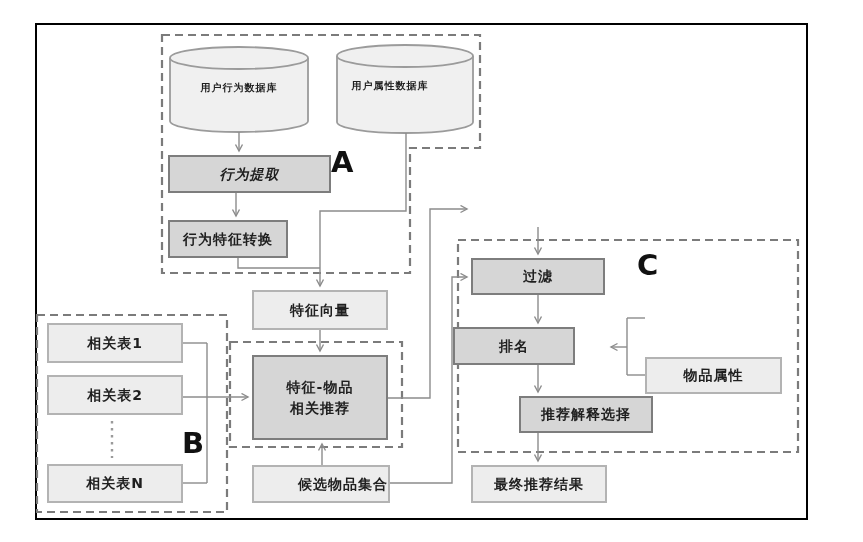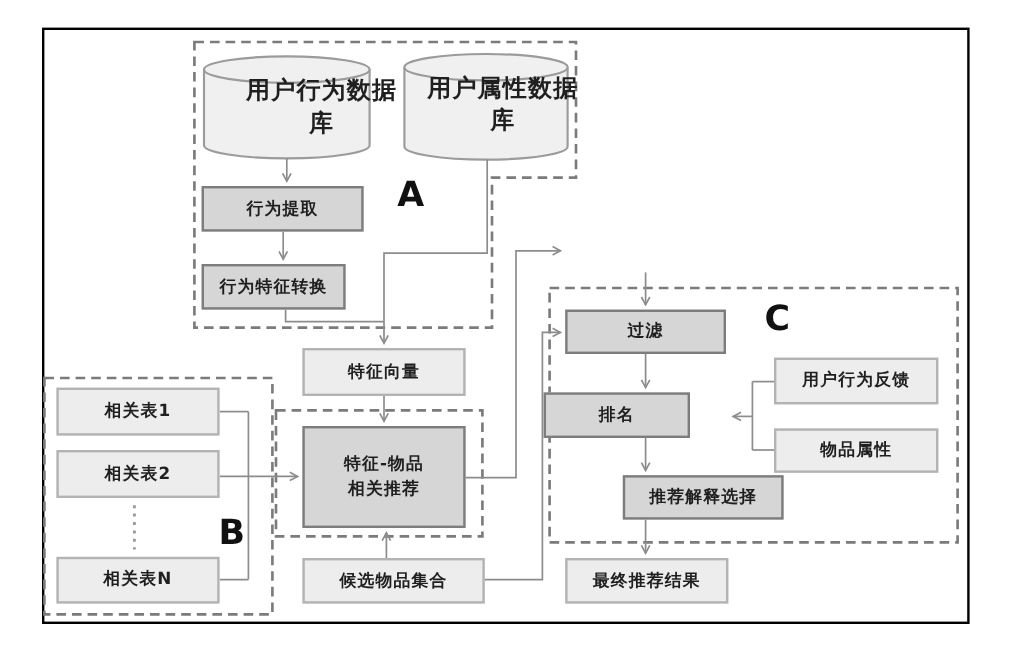--- a/index.html
+++ b/index.html
@@ -13,22 +13,22 @@
   }
   svg.layer{position:absolute;left:0;top:0;}
   .node{
     position:absolute;box-sizing:border-box;display:flex;flex-direction:column;
     align-items:center;justify-content:center;text-align:center;
     font-size:14px;font-weight:600;line-height:1.45;letter-spacing:1px;
   }
   .node-dark{background:#d6d6d6;border:2px solid #7d7d7d;}
   .node-light{background:#ededed;border:2px solid #b3b3b3;}
   .cyl-label{
-    position:absolute;display:flex;justify-content:center;
-    font-size:20px;font-weight:600;letter-spacing:1px;text-align:center;padding-left:29px;
+    position:absolute;display:flex;align-items:center;justify-content:center;
+    font-size:10px;font-weight:600;letter-spacing:1px;text-align:center;
   }
   .group-label{
     position:absolute;font-size:29px;font-weight:bold;color:#111;
     line-height:1;
   }
 </style>
 </head>
 <body>
 
 <div class="stage">
@@ -82,21 +82,21 @@
     <path d="M112,421 V458" fill="none" stroke="#9a9a9a" stroke-width="2.4" stroke-dasharray="2.5,4.5"></path>
   </svg>
 
   <div class="cyl-label" style="left:172px;top:62px;width:134px;height:52px;">
     <span>用户行为数据库</span>
   </div>
   <div class="cyl-label" style="left:324px;top:60px;width:132px;height:52px;">
     <span>用户属性数据库</span>
   </div>
 
-  <div class="node node-dark" style="left:168px;top:155px;width:135px;height:38px;">
+  <div class="node node-dark" style="left:168px;top:155px;width:163px;height:38px;font-style:italic;">
     <span>行为提取</span>
   </div>
   <div class="node node-dark" style="left:168px;top:220px;width:120px;height:38px;">
     <span>行为特征转换</span>
   </div>
   <div class="node node-dark" style="left:252px;top:355px;width:136px;height:85px;">
     <span>特征-物品</span>
     <span>相关推荐</span>
   </div>
   <div class="node node-dark" style="left:471px;top:258px;width:134px;height:37px;">
@@ -114,28 +114,25 @@
   </div>
   <div class="node node-light" style="left:47px;top:323px;width:136px;height:40px;">
     <span>相关表1</span>
   </div>
   <div class="node node-light" style="left:47px;top:375px;width:136px;height:40px;">
     <span>相关表2</span>
   </div>
   <div class="node node-light" style="left:47px;top:464px;width:136px;height:39px;">
     <span>相关表N</span>
   </div>
-  <div class="node node-light" style="left:252px;top:465px;width:152px;height:38px;">
+  <div class="node node-light" style="left:252px;top:465px;width:138px;height:38px;align-items:flex-end;">
     <span>候选物品集合</span>
   </div>
   <div class="node node-light" style="left:471px;top:465px;width:136px;height:38px;">
     <span>最终推荐结果</span>
-  </div>
-  <div class="node node-light" style="left:645px;top:298px;width:137px;height:39px;">
-    <span>用户行为反馈</span>
   </div>
   <div class="node node-light" style="left:645px;top:357px;width:137px;height:37px;">
     <span>物品属性</span>
   </div>
 
   <div class="group-label" style="left:331px;top:148px;">A</div>
   <div class="group-label" style="left:182px;top:429px;">B</div>
   <div class="group-label" style="left:637px;top:251px;">C</div>
 
 </div>

